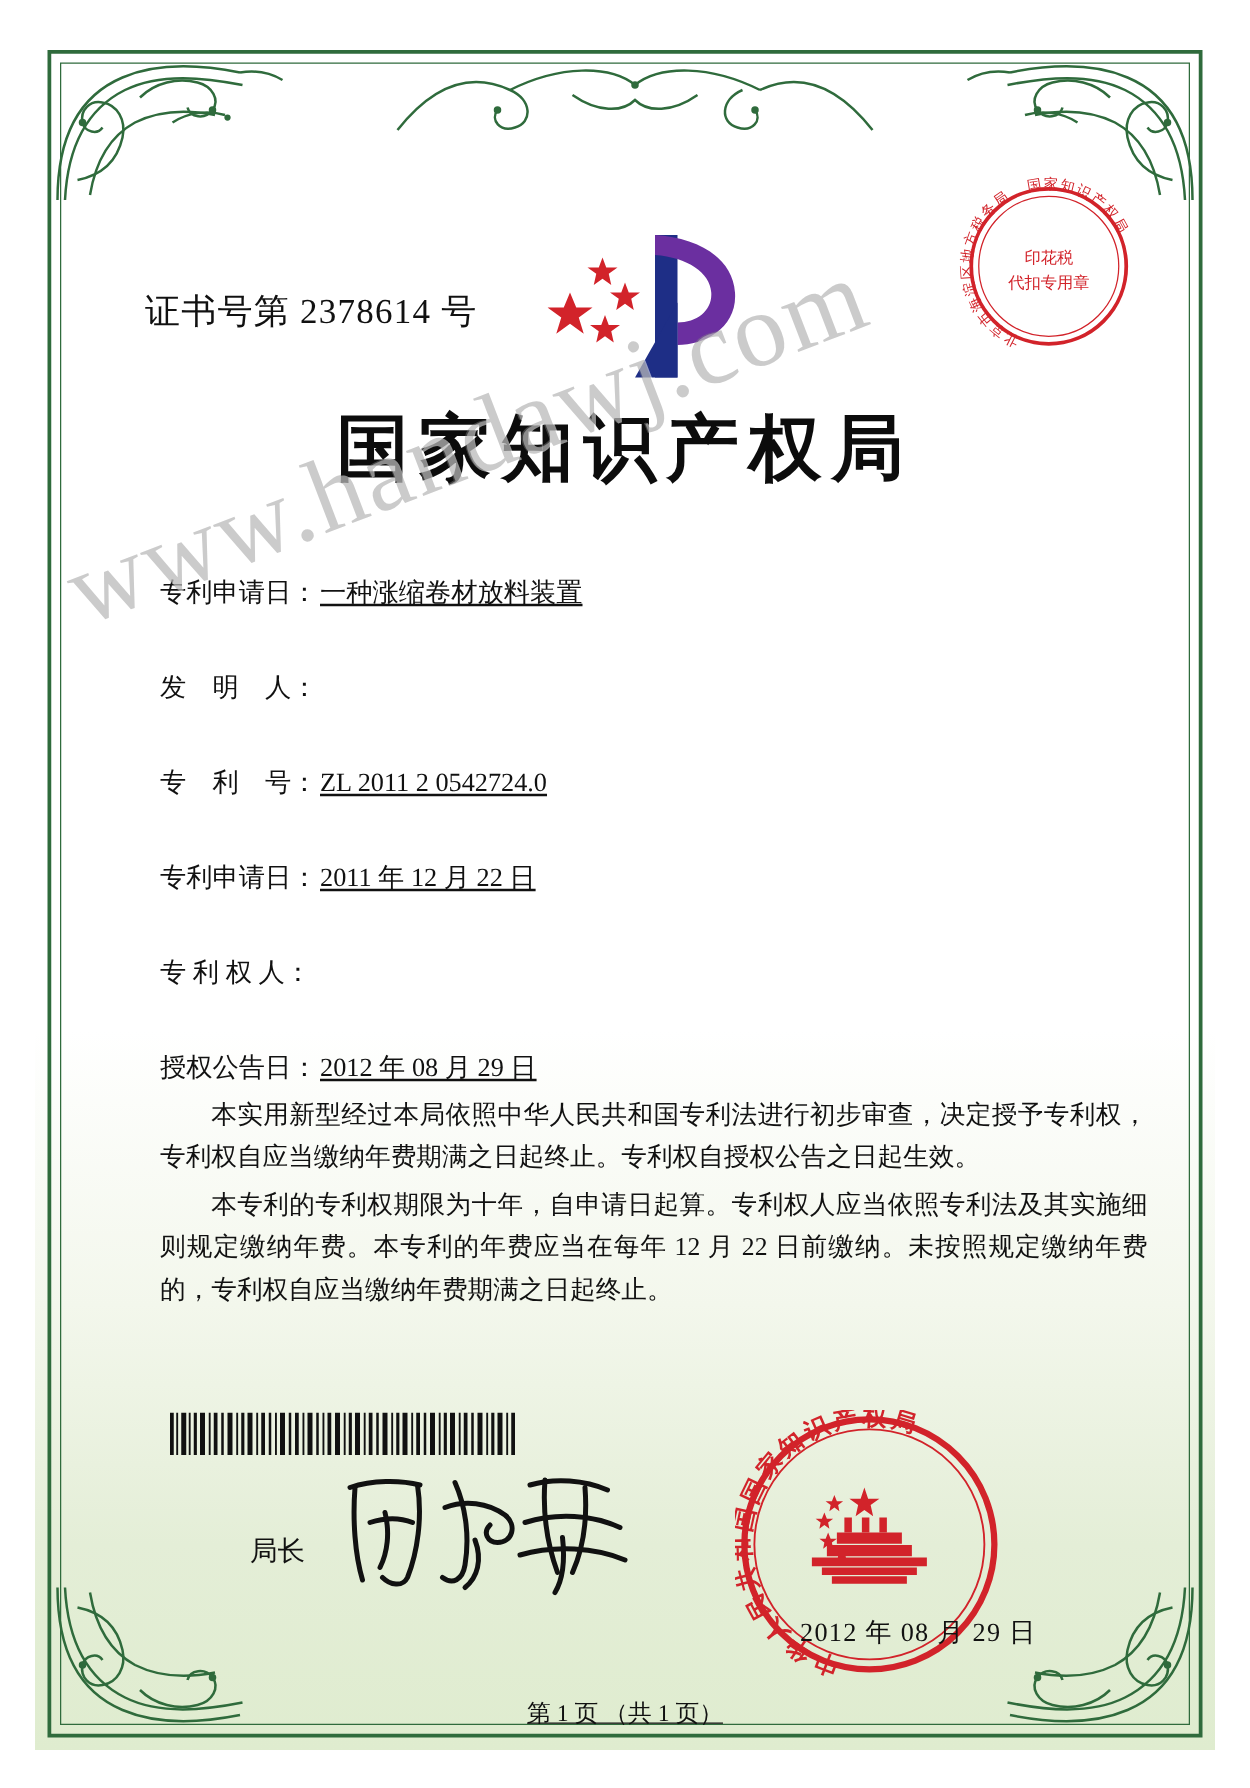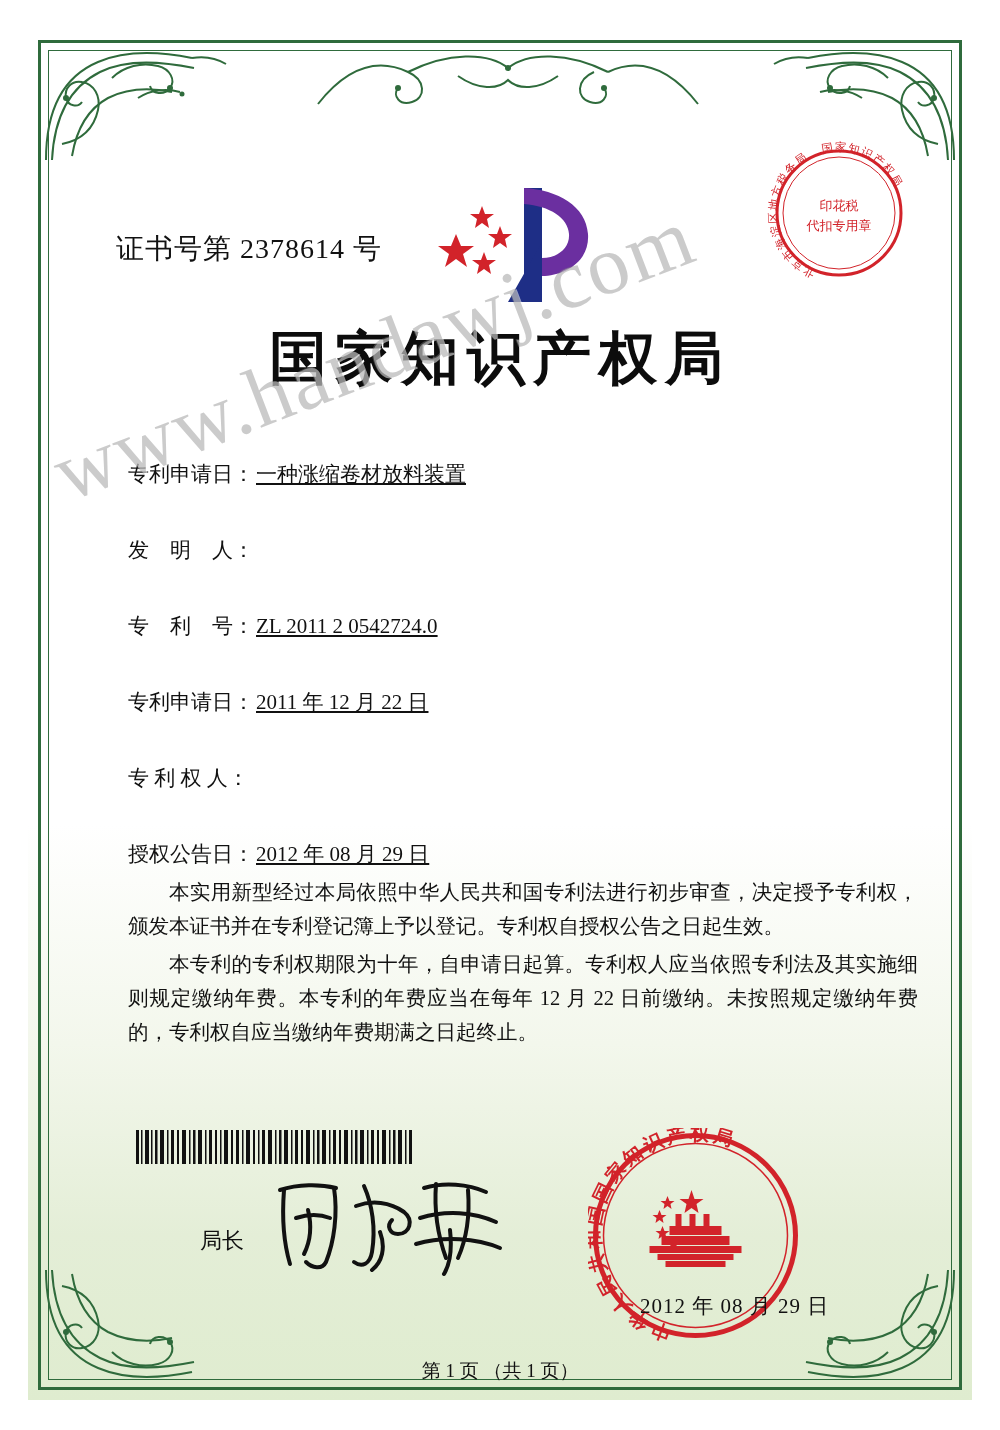--- a/index.html
+++ b/index.html
@@ -175,20 +175,21 @@
     letter-spacing: 1px;
   }
   .page-no {
     position: absolute;
     left: 0;
     right: 0;
     top: 1328px;
     text-align: center;
     font-size: 19px;
     color: #111;
+    text-decoration: underline;
   }
   
   .watermark {
     position: absolute;
     left: 40px;
     top: 430px;
     width: 940px;
     height: 420px;
     transform: rotate(-21deg);
     transform-origin: left top;
@@ -329,21 +330,21 @@
       <div class="field-row">
         <span class="field-label">专 利 权 人：</span>
       </div>
       <div class="field-row">
         <span class="field-label">授权公告日：</span>
         <span class="field-value">2012 年 08 月 29 日</span>
       </div>
     </div>
 
     <div class="paragraphs">
-      <p>本实用新型经过本局依照中华人民共和国专利法进行初步审查，决定授予专利权，颁发本证书并在专利登记簿上予以登记。专利权自授权公告之日起生效。</p>
+      <p>本实用新型经过本局依照中华人民共和国专利法进行初步审查，决定授予专利权，专利权自应当缴纳年费期满之日起终止。专利权自授权公告之日起生效。</p>
       <p>本专利的专利权期限为十年，自申请日起算。专利权人应当依照专利法及其实施细则规定缴纳年费。本专利的年费应当在每年 12 月 22 日前缴纳。未按照规定缴纳年费的，专利权自应当缴纳年费期满之日起终止。</p>
     </div>
 
     <svg class="barcode" viewBox="0 0 278 34" preserveAspectRatio="none">
       <g fill="#111">
         <rect x="0" y="0" width="3" height="34"></rect>
           <rect x="5" y="0" width="1.5" height="34"></rect>
         <rect x="9" y="0" width="4" height="34"></rect>
           <rect x="15" y="0" width="1.5" height="34"></rect>
         <rect x="19" y="0" width="2.5" height="34"></rect>

